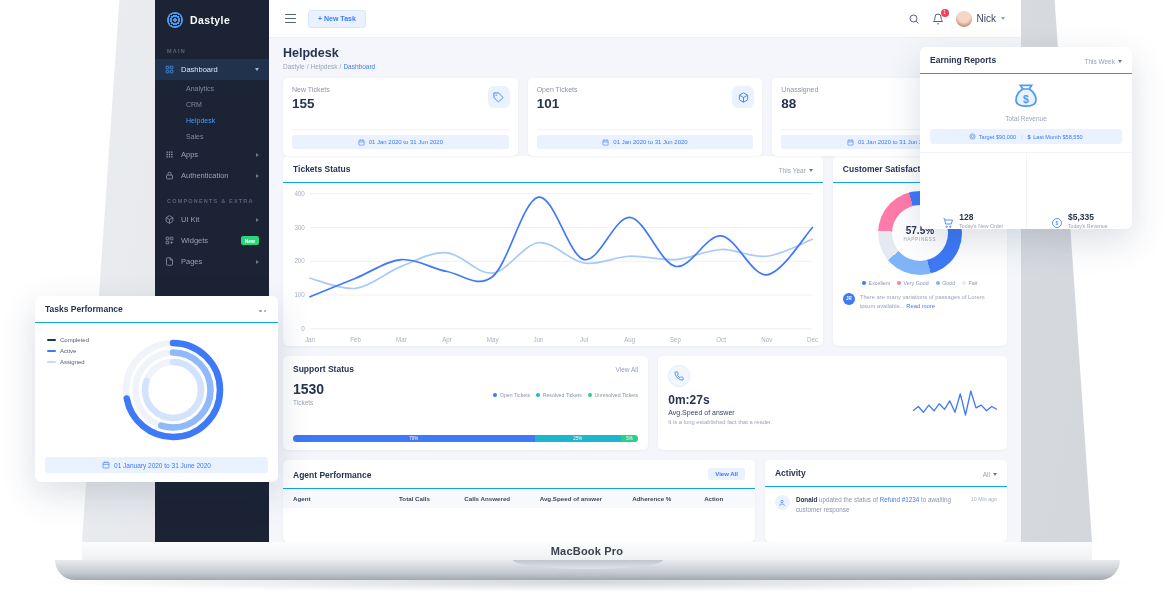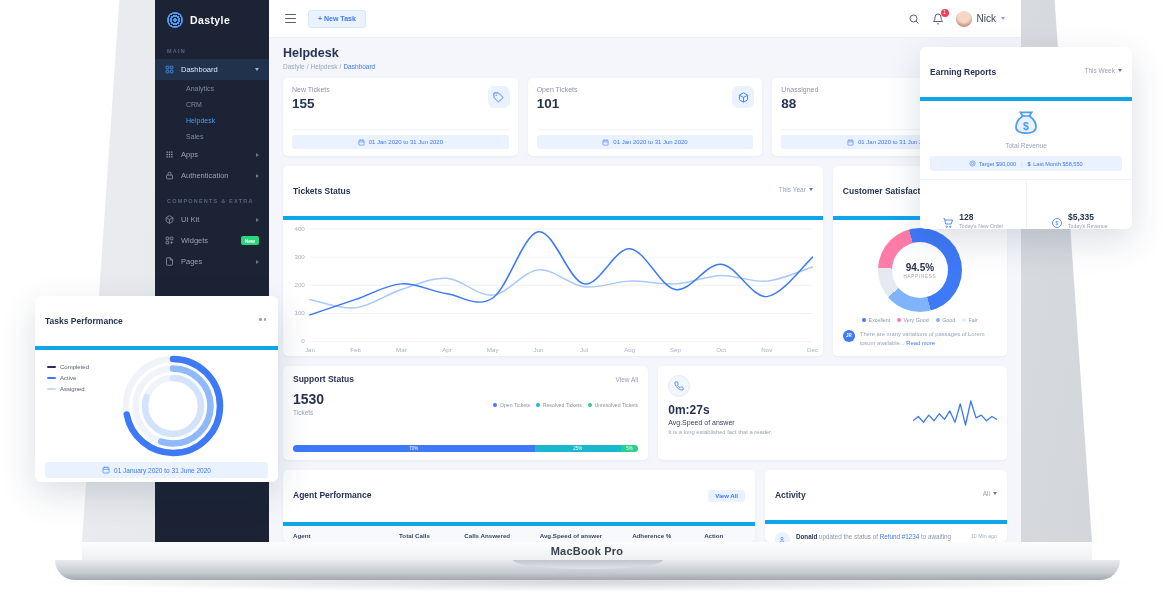--- a/index.html
+++ b/index.html
@@ -46,35 +46,35 @@
 
 
 .content{position:absolute;left:114px;top:38px;width:752px;height:504px;padding:8px 14px 0;display:flex;flex-direction:column}
 .page-title{font-size:12.5px;font-weight:bold;color:#273352}
 .crumbs{font-size:6.5px;color:#9aa4b8;margin-top:3px}
 .crumbs span{cursor:pointer}
 .crumbs .cur{color:#3e79f7}
 .crumbs .csep{margin:0 2px;cursor:default}
 .row{display:flex;gap:10px}
 .card{background:#fff;border-radius:5px;box-shadow:0 1px 3px rgba(25,42,89,.05)}
-.card-head{display:flex;align-items:flex-start;justify-content:space-between;padding:20px 10px;border-bottom:4px solid #0ea5e9;flex:none}
+.card-head{display:flex;align-items:flex-end;justify-content:space-between;padding:8px 10px;border-bottom:1px solid #0ea5e9;flex:none}
 .card-title{font-size:8.5px;font-weight:bold;color:#273352}
 .card-filter{font-size:6.5px;color:#97a1b5;cursor:pointer;display:flex;align-items:center;gap:3px}
 
 
 .stats{margin-top:8px;height:78px;flex:none}
 .stat-card{flex:1;position:relative;padding:8px 9px 7px;display:flex;flex-direction:column}
 .stat-title{font-size:7px;color:#8b95a9}
 .stat-value{font-size:13.5px;font-weight:bold;margin-top:3px;color:#273352}
 .stat-icon{position:absolute;top:8px;right:8px;width:22px;height:22px;border-radius:6px;background:#e9f2fe;color:#3e79f7;display:flex;align-items:center;justify-content:center}
 .stat-foot{margin-top:auto;border-top:1px solid #f1f3f8;padding-top:5px}
 .date-pill{background:#e9f2fe;border-radius:3px;height:14px;display:flex;align-items:center;justify-content:center;gap:4px;font-size:6px;color:#3e79f7;cursor:pointer;white-space:nowrap;overflow:hidden}
 
 
-.charts{margin-top:10px;height:190px;flex:none}
+.charts{margin-top:0;height:190px;flex:none}
 .tickets-card{flex:3.1;display:flex;flex-direction:column;min-width:0}
 .tickets-svg{flex:1;width:100%}
 .sat-card{flex:1;display:flex;flex-direction:column;min-width:0}
 .donut{position:relative;width:84px;height:84px;margin:8px auto 5px;border-radius:50%}
 .donut-hole{position:absolute;left:50%;top:50%;transform:translate(-50%,-50%);width:56px;height:56px;border-radius:50%;background:#fff;display:flex;flex-direction:column;align-items:center;justify-content:center}
 .donut-pct{font-size:10px;font-weight:bold;color:#273352}
 .donut-lbl{font-size:4.5px;color:#9aa4b8;letter-spacing:.8px;margin-top:1px}
 .sat-legend{display:flex;justify-content:center;gap:7px;font-size:5.3px;color:#8b95a9;padding:0 4px;flex-wrap:wrap}
 .leg-item{display:flex;align-items:center;gap:2.5px}
 .leg-dot{width:4px;height:4px;border-radius:50%;display:inline-block}
@@ -359,21 +359,21 @@
             <path d="M26,88.8C33.3,90.4 55.3,100.0 70,98.2C84.7,96.4 99.3,83.2 114,77.7C128.7,72.2 143.3,64.0 158,65.1C172.7,66.1 187.3,85.6 202,84C216.7,82.4 231.3,57.3 246,55.7C260.7,54.1 275.3,72.5 290,74.6C304.7,76.7 319.3,68.8 334,68.3C348.7,67.8 363.3,72.5 378,71.4C392.7,70.4 407.3,62.5 422,62C436.7,61.5 451.3,69.9 466,68.3C480.7,66.7 502.7,55.1 510,52.5" fill="none" stroke="#a8c9fb" stroke-width="1.6" stroke-linecap="round"></path>
             <path d="M26,106.1C33.3,103.2 55.3,94.6 70,88.8C84.7,83.0 99.3,72.5 114,71.4C128.7,70.4 143.3,79.9 158,82.5C172.7,85.1 187.3,98.8 202,87.2C216.7,75.7 231.3,15.8 246,13.2C260.7,10.6 275.3,68.3 290,71.4C304.7,74.6 319.3,31.1 334,32.1C348.7,33.1 363.3,74.8 378,77.7C392.7,80.6 407.3,48.1 422,49.4C436.7,50.7 451.3,86.9 466,85.6C480.7,84.3 502.7,48.9 510,41.5" fill="none" stroke="#3e79f7" stroke-width="1.6" stroke-linecap="round"></path>
           </svg>
       </div>
       <div class="card sat-card">
         <div class="card-head">
           <span class="card-title">Customer Satisfaction</span>
         </div>
         <div class="donut" id="donut" style="background: conic-gradient(from 345deg, rgb(62, 121, 247) 0%, rgb(62, 121, 247) 50%, rgb(127, 179, 250) 50%, rgb(127, 179, 250) 68%, rgb(228, 233, 242) 68%, rgb(228, 233, 242) 80%, rgb(255, 123, 169) 80%, rgb(255, 123, 169) 100%);">
           <div class="donut-hole">
-            <span class="donut-pct">94.5%</span>
+            <span class="donut-pct">57.5%</span>
             <span class="donut-lbl">HAPPINESS</span>
           </div>
         </div>
         <div class="sat-legend" id="sat-legend">
             <span class="leg-item">
               <span class="leg-dot" style="background: rgb(62, 121, 247);"></span>
               <span>Excellent</span>
             </span>
             <span class="leg-item">
               <span class="leg-dot" style="background: rgb(255, 123, 169);"></span>

